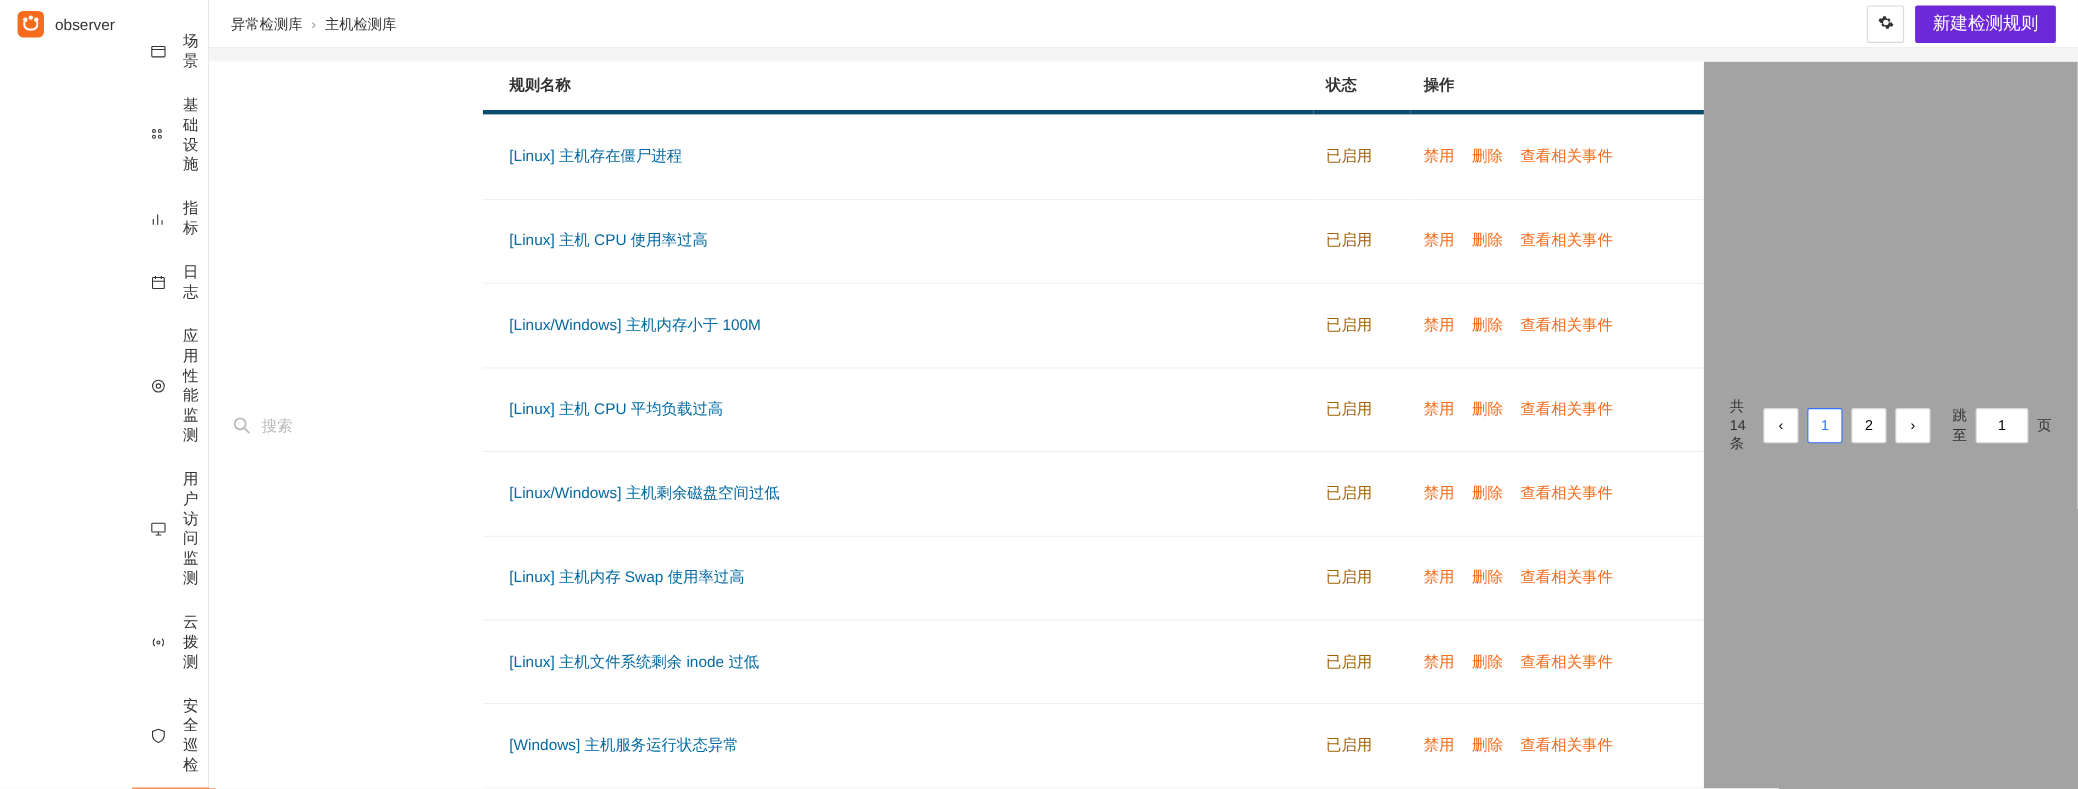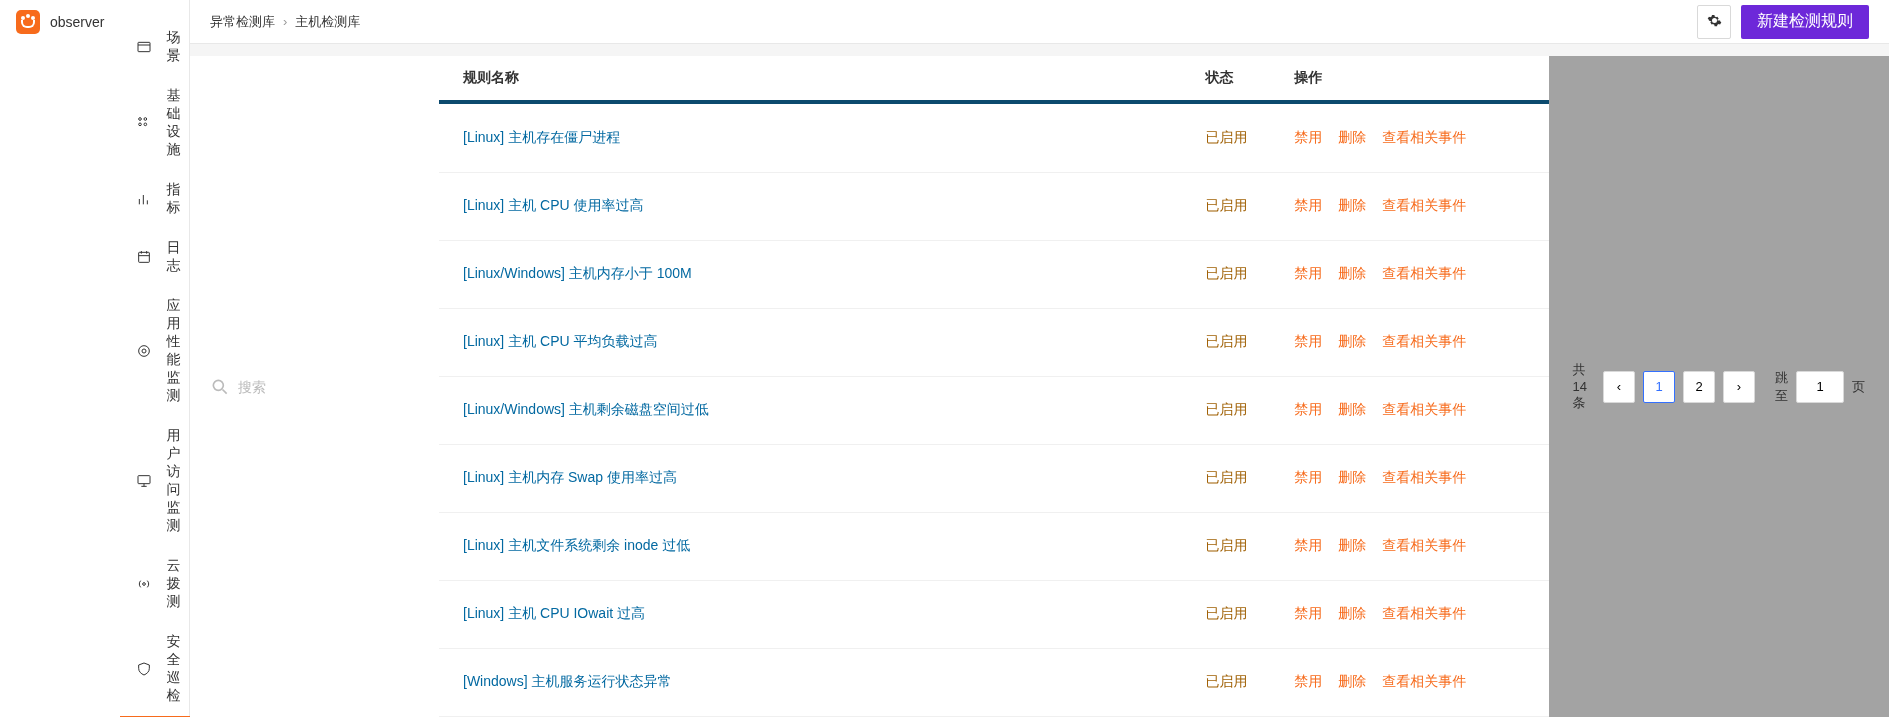--- a/index.html
+++ b/index.html
@@ -276,31 +276,20 @@
                 <td><span class="status-enabled">已启用</span></td>
                 <td>
                   <div class="ops">
                     <span>禁用</span>
                     <span>删除</span>
                     <span>查看相关事件</span>
                   </div>
                 </td>
               </tr>
               <tr>
-                <td><span class="rule-link">[Linux] 主机 CPU IOwait 过高</span></td>
-                <td><span class="status-enabled">已启用</span></td>
-                <td>
-                  <div class="ops">
-                    <span>禁用</span>
-                    <span>删除</span>
-                    <span>查看相关事件</span>
-                  </div>
-                </td>
-              </tr>
-              <tr>
                 <td><span class="rule-link">[Windows] 主机服务运行状态异常</span></td>
                 <td><span class="status-enabled">已启用</span></td>
                 <td>
                   <div class="ops">
                     <span>禁用</span>
                     <span>删除</span>
                     <span>查看相关事件</span>
                   </div>
                 </td>
               </tr>

